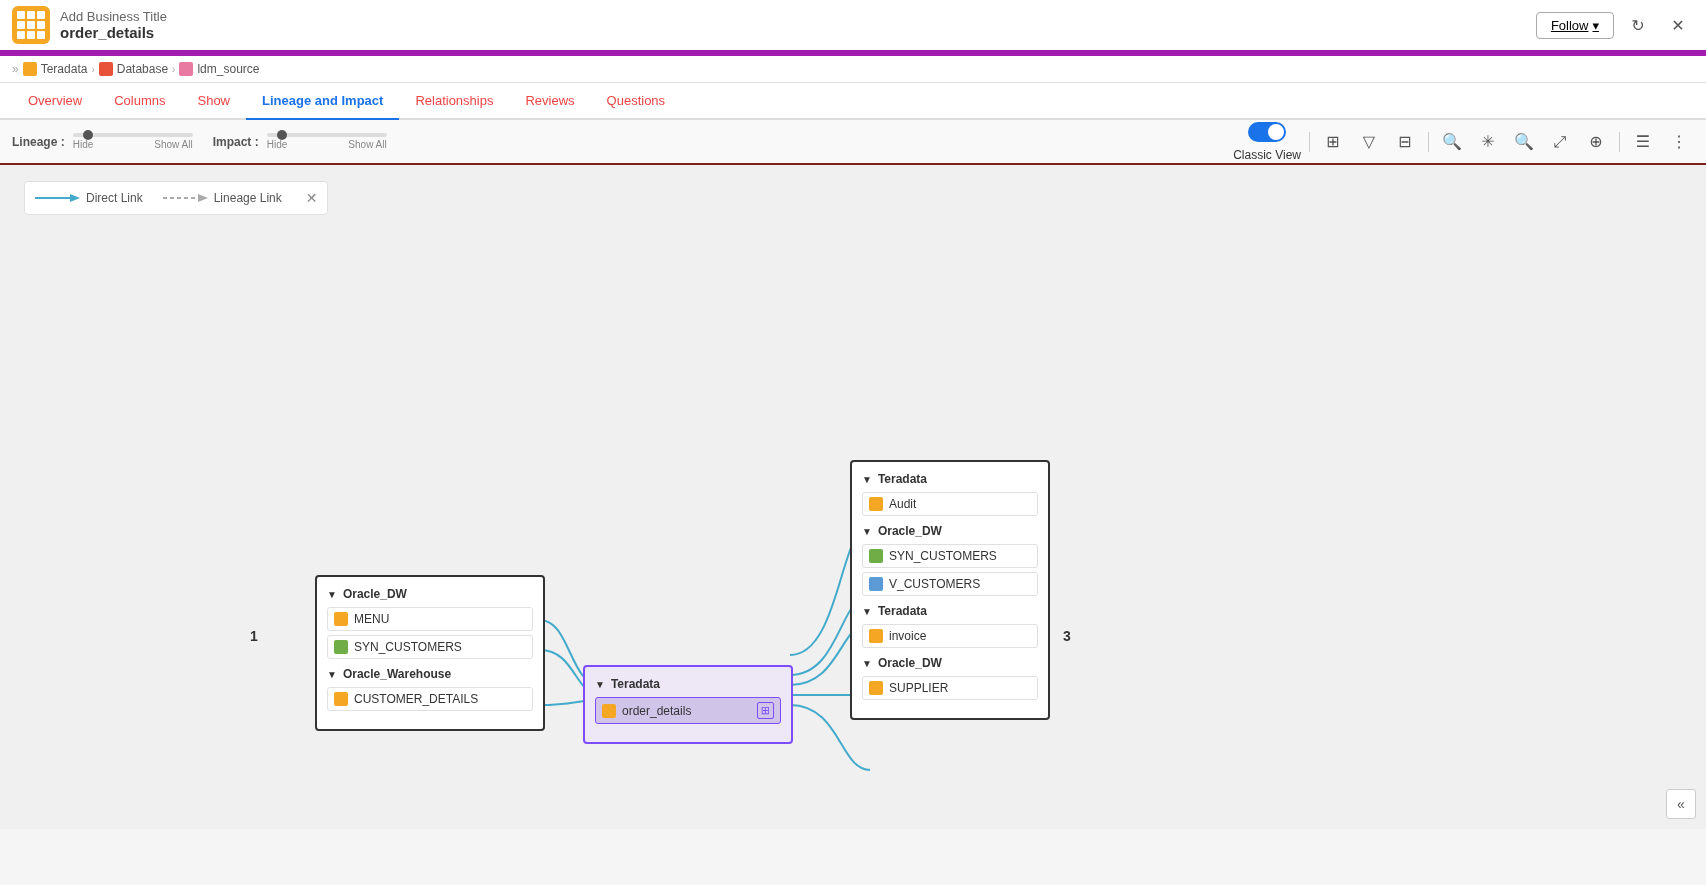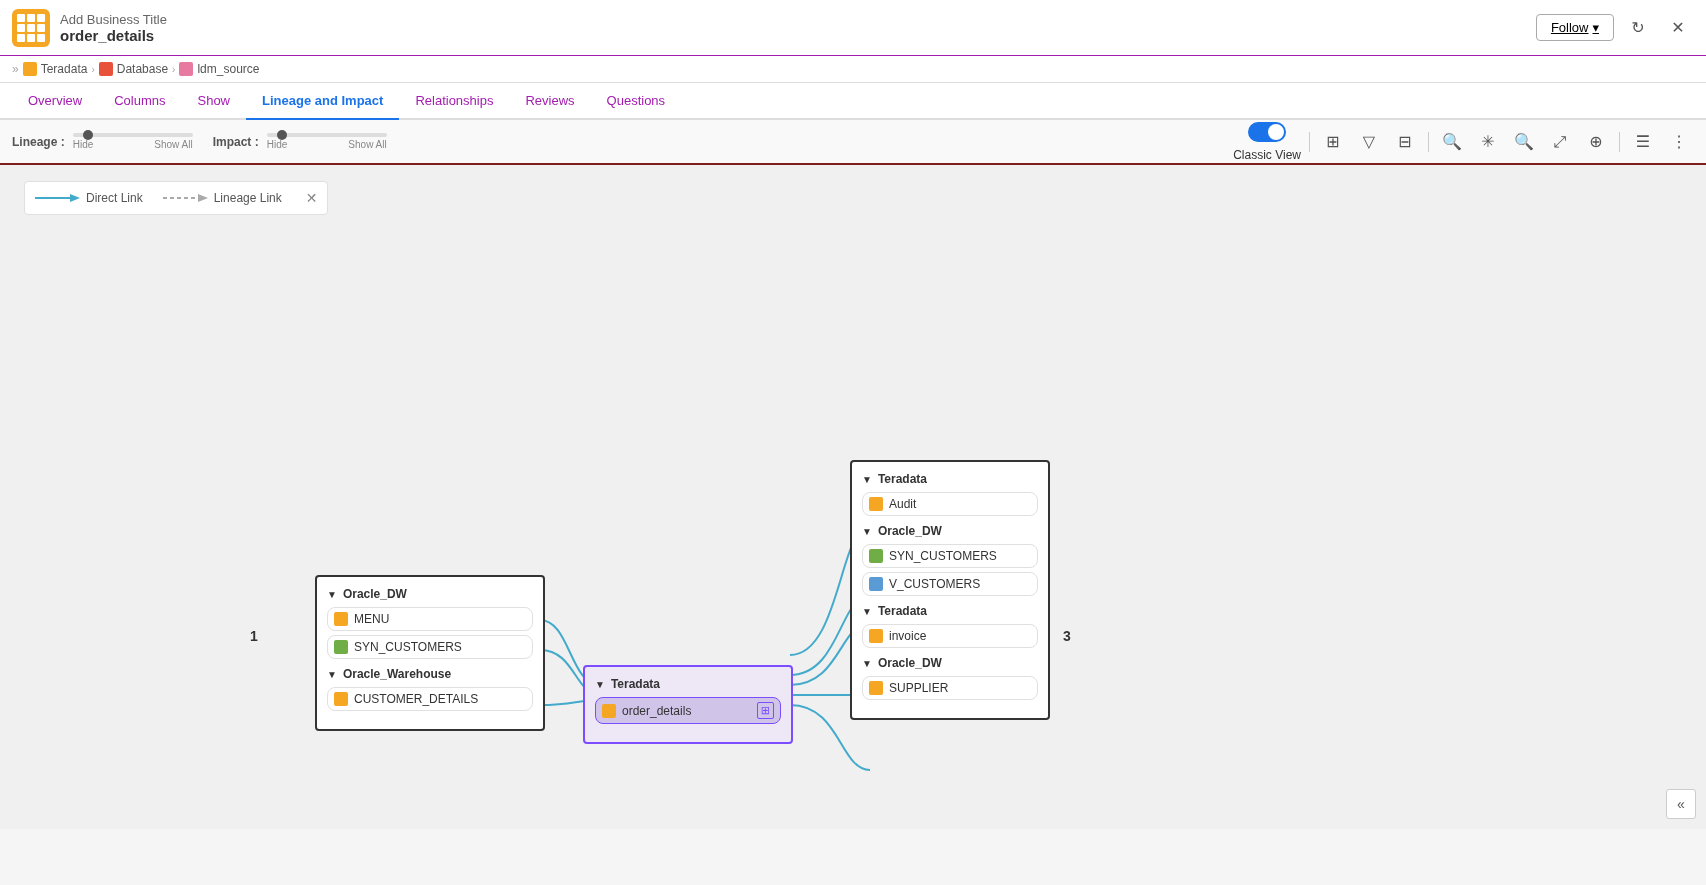--- a/index.html
+++ b/index.html
@@ -1,40 +1,40 @@
 <!DOCTYPE html>
 <html><head>
   <meta charset="utf-8">
   <style>
     * { box-sizing: border-box; margin: 0; padding: 0; }
     body { font-family: Arial, sans-serif; font-size: 13px; background: #f5f5f5; color: #333; overflow: hidden; width: 1706px; height: 885px; }
 
     
-    .header { display: flex; align-items: center; justify-content: space-between; background: #fff; padding: 8px 12px; border-bottom: 1px solid #a21caf; height: 56px; }
+    .header { display: flex; align-items: center; justify-content: space-between; background: #fff; padding: 8px 12px; border-bottom: 6px solid #a21caf; height: 56px; }
     .header-left { display: flex; align-items: center; gap: 10px; }
     .app-icon { width: 38px; height: 38px; background: #f5a623; border-radius: 6px; display: grid; grid-template-columns: repeat(3,1fr); gap: 2px; padding: 5px; }
     .app-icon span { background: #fff; border-radius: 1px; }
     .header-titles { display: flex; flex-direction: column; }
     .header-title { font-size: 13px; color: #666; }
     .header-subtitle { font-size: 15px; font-weight: bold; color: #333; }
     .header-right { display: flex; align-items: center; gap: 8px; }
     .follow-btn { border: 1px solid #aaa; border-radius: 4px; padding: 5px 14px; background: #fff; cursor: pointer; font-size: 13px; display: flex; align-items: center; gap: 4px; text-decoration: underline; }
     .header-icon-btn { width: 32px; height: 32px; border: none; background: transparent; cursor: pointer; font-size: 16px; display: flex; align-items: center; justify-content: center; color: #555; }
 
     
     .breadcrumb { display: flex; align-items: center; gap: 4px; padding: 6px 12px; background: #fff; font-size: 12px; color: #555; border-bottom: 1px solid #ddd; }
     .breadcrumb-sep { color: #aaa; font-size: 10px; }
     .breadcrumb-item { display: flex; align-items: center; gap: 4px; }
     .bc-icon-orange { width: 14px; height: 14px; background: #f5a623; border-radius: 2px; display: inline-block; }
     .bc-icon-db { width: 14px; height: 14px; background: #e8523a; border-radius: 2px; display: inline-block; }
     .bc-icon-ldm { width: 14px; height: 14px; background: #e879a0; border-radius: 2px; display: inline-block; }
 
     
     .nav-tabs { display: flex; align-items: center; background: #fff; border-bottom: 2px solid #ddd; padding: 0 12px; }
-    .nav-tab { padding: 10px 16px; font-size: 13px; cursor: pointer; border-bottom: 2px solid transparent; margin-bottom: -2px; color: #a21caf; }
+    .nav-tab { padding: 10px 16px; font-size: 13px; cursor: pointer; border-bottom: 2px solid transparent; margin-bottom: -2px; color: #ef4444; }
     .nav-tab.active { color: #1a73e8; border-bottom: 2px solid #1a73e8; font-weight: bold; }
 
     
     .toolbar { display: flex; align-items: center; justify-content: space-between; background: #f9f9f9; padding: 6px 12px; border-bottom: 2px solid #7f1d1d; height: 45px; }
     .toolbar-left { display: flex; align-items: center; gap: 20px; }
     .slider-group { display: flex; align-items: center; gap: 8px; font-size: 12px; }
     .slider-label { color: #555; font-weight: bold; }
     .slider-track { width: 120px; height: 4px; background: #ddd; border-radius: 2px; position: relative; }
     .slider-thumb { width: 10px; height: 10px; background: #555; border-radius: 50%; position: absolute; top: -3px; left: 10px; }
     .slider-ends { display: flex; justify-content: space-between; font-size: 10px; color: #888; width: 120px; }
@@ -51,21 +51,21 @@
     .legend-close { cursor: pointer; color: #888; font-size: 14px; margin-left: 4px; }
 
     
     .canvas { position: relative; width: 100%; height: calc(885px - 56px - 28px - 42px - 50px - 45px); background: #f0f0f0; overflow: hidden; }
 
     
     .lineage-node { position: absolute; background: #fff; border: 2px solid #333; border-radius: 4px; padding: 10px; min-width: 200px; }
     .node-section { margin-bottom: 8px; }
     .node-section-header { display: flex; align-items: center; gap: 6px; font-size: 12px; font-weight: bold; color: #333; margin-bottom: 6px; }
     .triangle-icon { font-size: 10px; color: #333; }
-    .node-item { display: flex; align-items: center; gap: 6px; padding: 4px 6px; border: 1px solid #e0e0e0; border-radius: 8px; margin-bottom: 4px; background: #fff; font-size: 12px; cursor: pointer; }
+    .node-item { display: flex; align-items: center; gap: 6px; padding: 4px 6px; border: 1px solid #e0e0e0; border-radius: 3px; margin-bottom: 4px; background: #fff; font-size: 12px; cursor: pointer; }
     .item-icon-orange { width: 14px; height: 14px; background: #f5a623; border-radius: 2px; flex-shrink: 0; }
     .item-icon-view { width: 14px; height: 14px; background: #5b9bd5; border-radius: 2px; flex-shrink: 0; }
     .item-icon-syn { width: 14px; height: 14px; background: #70ad47; border-radius: 2px; flex-shrink: 0; }
 
     
     .central-node { background: #ede7f6; border: 2px solid #7c4dff; }
     .central-item { background: #d1c4e9; border: 1px solid #7c4dff; }
 
     
     .node-number { position: absolute; font-size: 14px; font-weight: bold; color: #333; }

